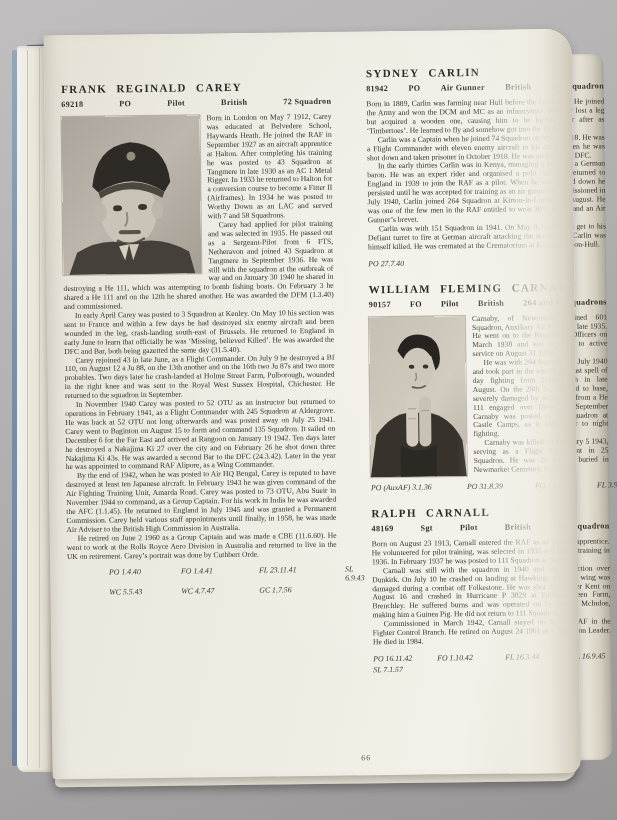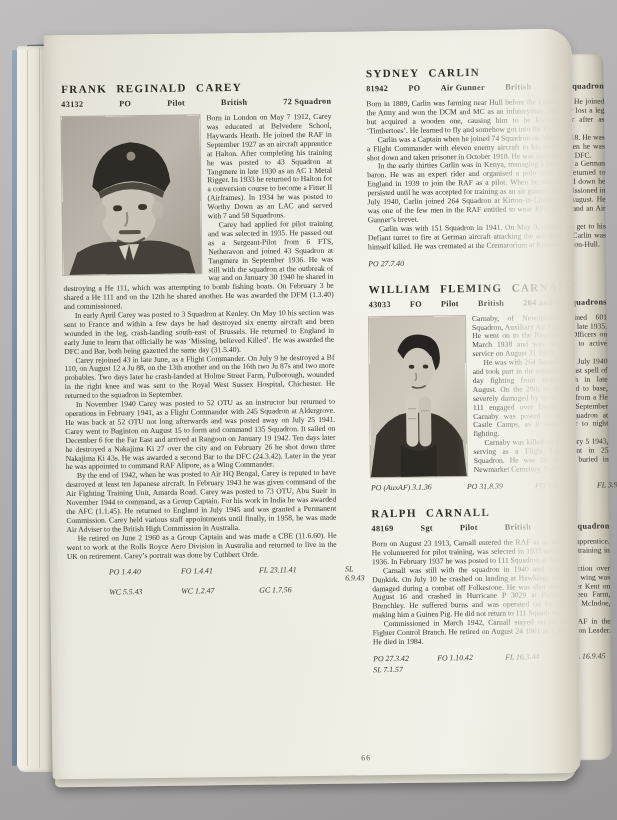--- a/index.html
+++ b/index.html
@@ -68,21 +68,21 @@
   <div class="page-stack-left"></div>
   <div class="page-stack-bottom"></div>
   <div class="fore-edge"></div>
 
   <div class="main-page">
 
     <div class="col col-left">
       <section class="entry">
         <h2 class="name">FRANK REGINALD CAREY</h2>
         <div class="svc">
-          <span>43132</span>
+          <span>69218</span>
           <span>PO</span>
           <span>Pilot</span>
           <span>British</span>
           <span>72 Squadron</span>
         </div>
         <div class="photo">
           <svg width="138" height="158" viewBox="0 0 138 158" xmlns="http://www.w3.org/2000/svg">
             <defs>
               <linearGradient id="cbg" x1="0" y1="0" x2="1" y2="1">
                 <stop offset="0" stop-color="#aaa49a"></stop>
@@ -116,21 +116,21 @@
         <p>He retired on June 2 1960 as a Group Captain and was made a CBE (11.6.60). He went to work at the Rolls Royce Aero Division in Australia and returned to live in the UK on retirement. Carey’s portrait was done by Cuthbert Orde.</p>
         <div class="promos">
           <div class="promo-row carey">
             <span>PO 1.4.40</span>
             <span>FO 1.4.41</span>
             <span>FL 23.11.41</span>
             <span>SL 6.9.43</span>
           </div>
           <div class="promo-row carey">
             <span>WC 5.5.43</span>
-            <span>WC 1.2.47</span>
+            <span>WC 4.7.47</span>
             <span>GC 1.7.56</span>
           </div>
         </div>
       </section>
     </div>
 
     <div class="col col-right">
 
       <section class="entry">
         <h2 class="name">SYDNEY CARLIN</h2>
@@ -150,21 +150,21 @@
             <span>PO 27.7.40</span>
           </div>
         </div>
       </section>
 
       <div class="gap"></div>
 
       <section class="entry">
         <h2 class="name">WILLIAM FLEMING CARNABY</h2>
         <div class="svc">
-          <span>43033</span>
+          <span>90157</span>
           <span>FO</span>
           <span>Pilot</span>
           <span>British</span>
           <span>264 and 85 Squadrons</span>
         </div>
         <div class="photo">
           <svg width="96" height="160" viewBox="0 0 96 160" xmlns="http://www.w3.org/2000/svg">
             <defs>
               <linearGradient id="wbg" x1="0" y1="0" x2="1" y2="1">
                 <stop offset="0" stop-color="#c6c0b4"></stop>
@@ -208,21 +208,21 @@
           <span>Sgt</span>
           <span>Pilot</span>
           <span>British</span>
           <span>111 Squadron</span>
         </div>
         <p class="first">Born on August 23 1913, Carnall entered the RAF as an aircraft apprentice. He volunteered for pilot training, was selected in 1935 and began training in 1936. In February 1937 he was posted to 111 Squadron at Northolt.</p>
         <p>Carnall was still with the squadron in 1940 and was in action over Dunkirk. On July 10 he crashed on landing at Hawkinge after his wing was damaged during a combat off Folkestone. He was shot down over Kent on August 16 and crashed in Hurricane P 3029 at Pullens Green Farm, Brenchley. He suffered burns and was operated on by Archie McIndoe, making him a Guinea Pig. He did not return to 111 Squadron.</p>
         <p>Commissioned in March 1942, Carnall stayed on in the RAF in the Fighter Control Branch. He retired on August 24 1961 as a Squadron Leader. He died in 1984.</p>
         <div class="promos">
           <div class="promo-row carnall">
-            <span>PO 27.3.42</span>
+            <span>PO 16.11.42</span>
             <span>FO 1.10.42</span>
             <span>FL 16.3.44</span>
             <span>FL 16.9.45</span>
           </div>
           <div class="promo-row carnall">
             <span>SL 7.1.57</span>
           </div>
         </div>
       </section>
     </div>

